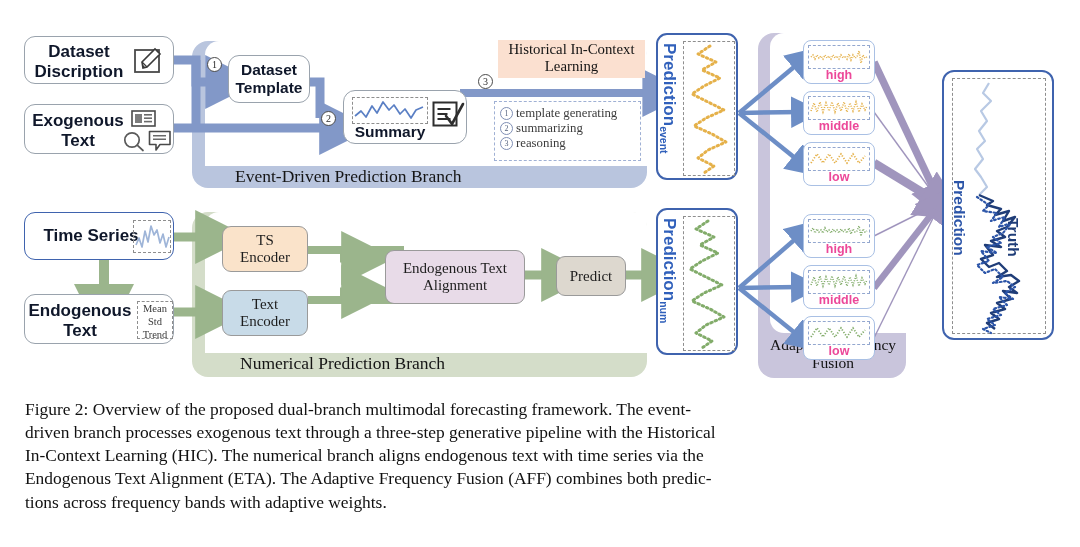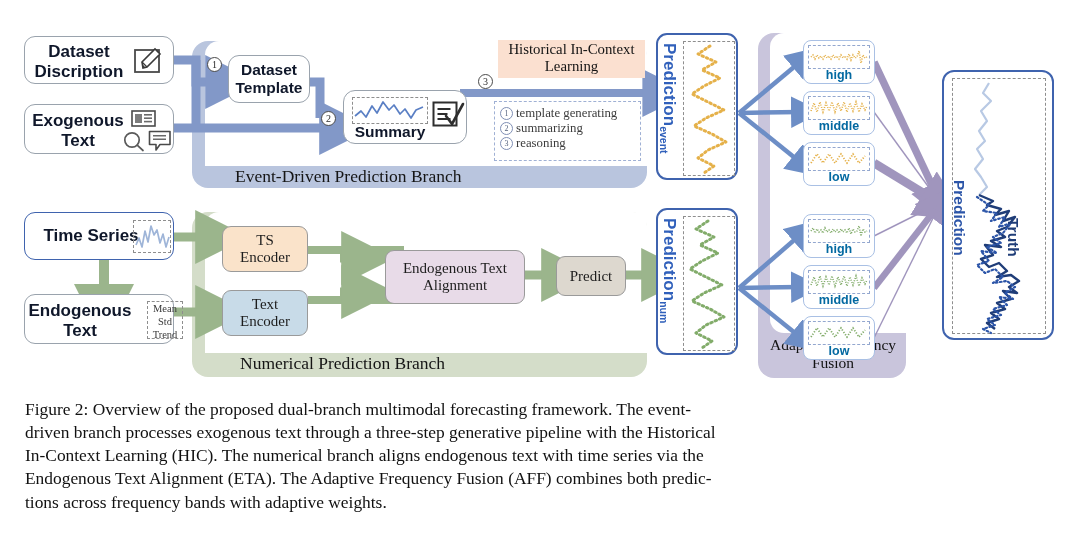--- a/index.html
+++ b/index.html
@@ -36,21 +36,21 @@
     white-space:nowrap;transform-origin:0 0;
   }
 
   
   .band{
     border:1.5px solid #a9c0e4;border-radius:8px;background:#fff;
     display:flex;flex-direction:column;align-items:center;justify-content:flex-start;
   }
   .band-name{
     font-family:"Liberation Sans",sans-serif;font-weight:bold;
-    color:#0369a1;font-size:12.5px;line-height:1;
+    color:#ec4899;font-size:12.5px;line-height:1;
   }
 
   
   .stepnum{
     border:1.3px solid #4a4a4a;border-radius:50%;
     display:flex;align-items:center;justify-content:center;
     font-family:"Liberation Serif",serif;color:#2a2a2a;background:#fff;
   }
 
   
@@ -267,21 +267,21 @@
         <polyline points="2,24 5,17 8,26 11,10 14,21 17,5 20,14 23,9 26,22 29,13 32,26 35,16" fill="none" stroke="#9fb5d8" stroke-width="1.7" stroke-linejoin="round"></polyline>
       </svg>
     </div>
   </div>
 
   <div class="abs io-box" style="left:24px;top:294px;width:150px;height:50px;">
     <div class="abs node-bluebold" style="left:1px;top:6px;width:108px;text-align:center;font-size:17px;line-height:1.16;">
       <div>Endogenous</div>
       <div>Text</div>
     </div>
-    <div class="abs dashfrm" style="left:122px;top:6px;width:36px;height:38px;text-align:center;font-size:10.5px;
+    <div class="abs dashfrm" style="left:112px;top:6px;width:36px;height:38px;text-align:center;font-size:10.5px;
                 line-height:1.22;color:#3a3a3a;font-family:'Liberation Serif',serif;padding-top:1px;">
       <div>Mean</div>
       <div>Std</div>
       <div>Trend</div>
     </div>
   </div>
 
   <div class="abs node node-serif" style="left:222px;top:226px;width:86px;height:46px;background:#fae3ca;border:1.4px solid #9a9a9a;font-size:15px;">
     <div>
       <div>TS</div>

